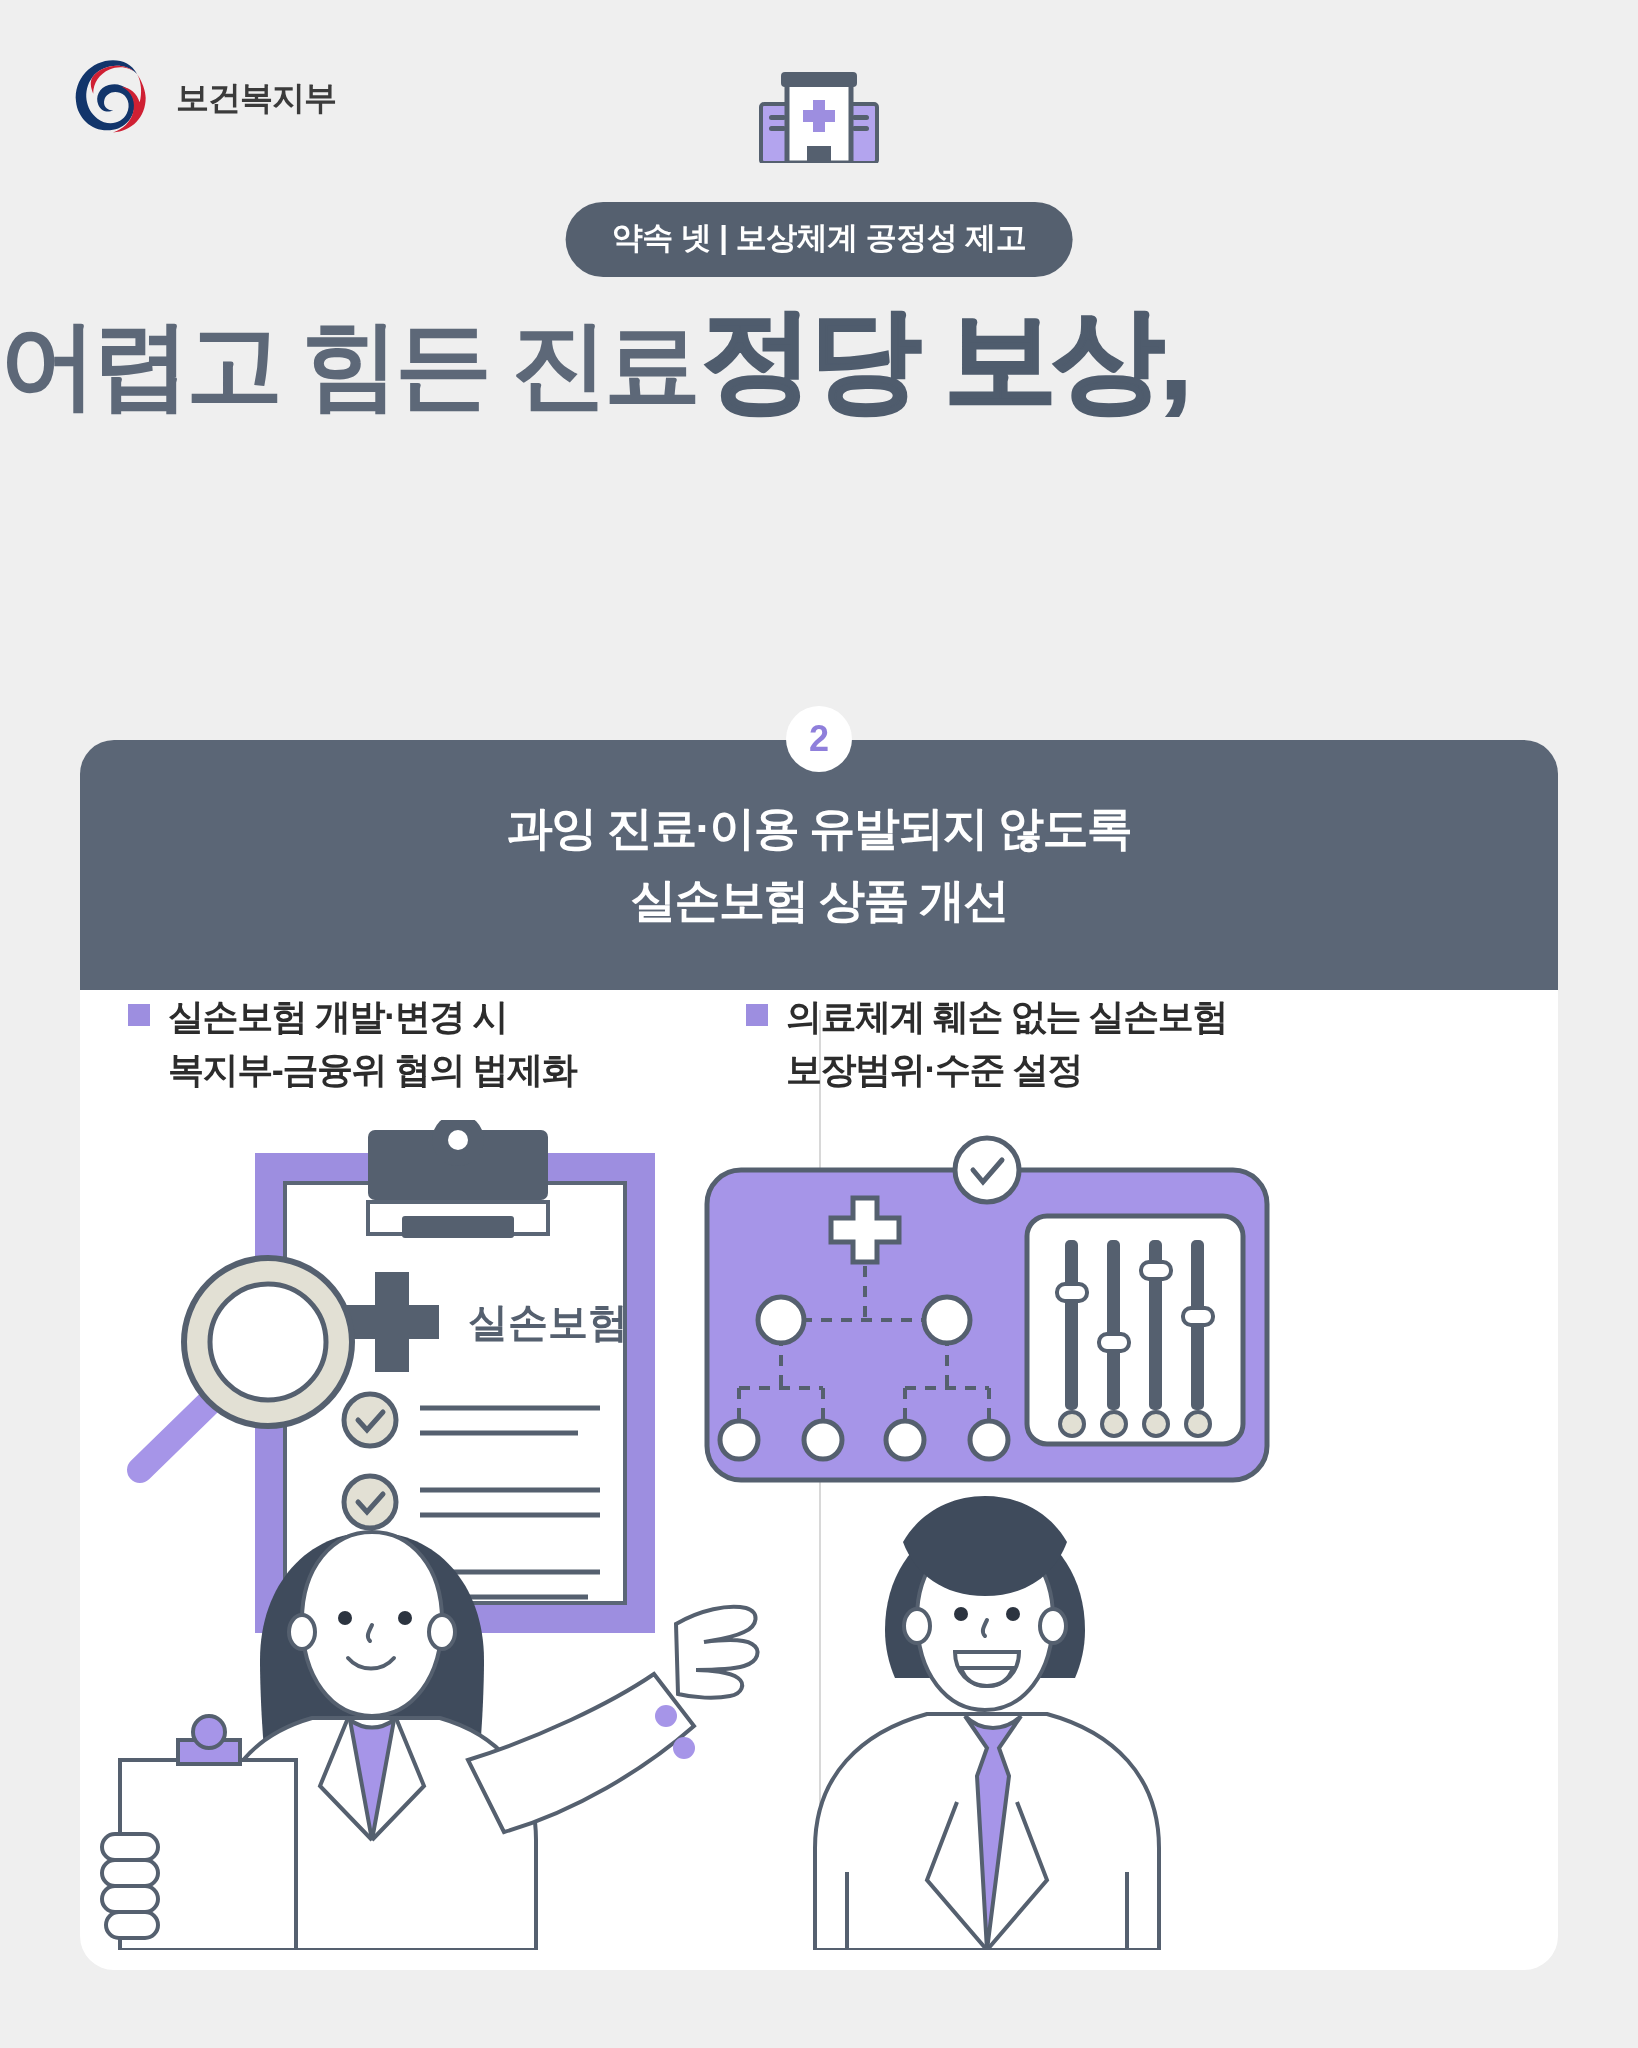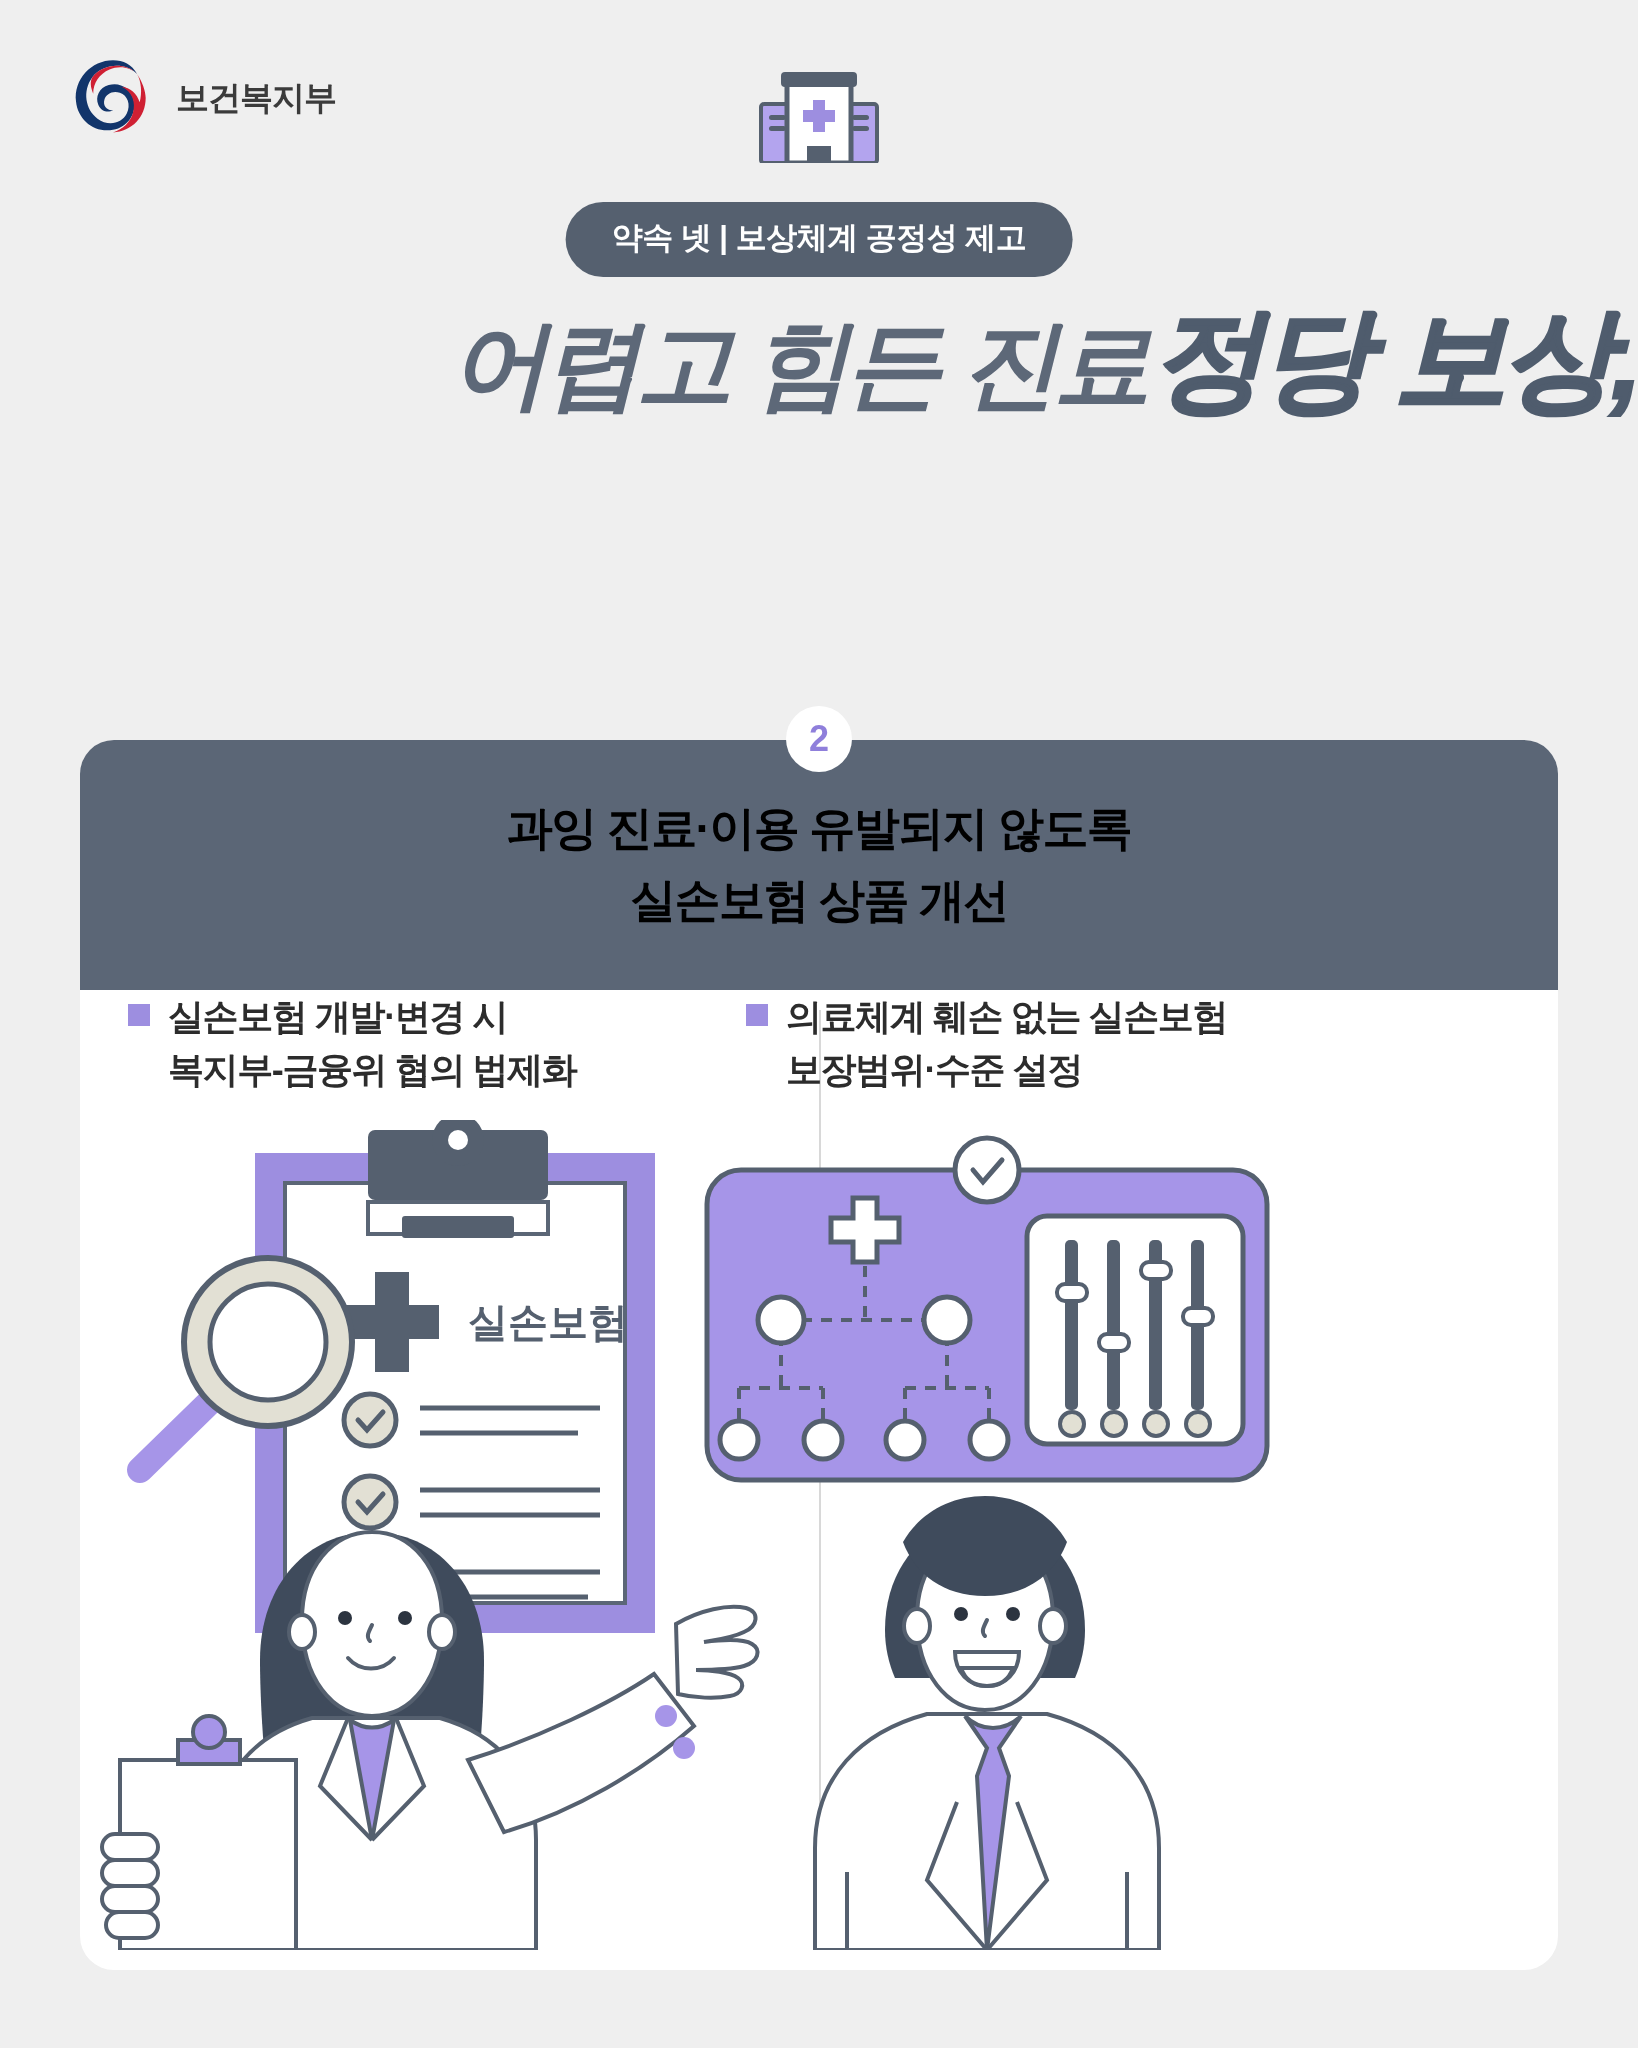--- a/index.html
+++ b/index.html
@@ -22,35 +22,35 @@
   
   .badge {
     position:absolute; left:50%; top:190px; transform:translateX(-50%);
     background:#55606f; color:#ffffff;
     border-radius:40px;
     padding:15px 46px 18px;
     font-size:31px; font-weight:bold; letter-spacing:-0.5px; white-space:nowrap;margin-top:12px;
   }
 
   
-  .headline { position:absolute; left:0; right:0; top:300px; text-align:right;font-style:italic; }
+  .headline { position:absolute; left:0; right:0; top:300px; text-align:left; }
   .hl-line { white-space:nowrap; line-height:1.08; }
   .hl-light { font-size:97px; font-weight:bold; color:#5d6878; letter-spacing:-4px; }
   .hl-heavy { font-size:112px; font-weight:bold; color:#4f5c6d; letter-spacing:-4px; -webkit-text-stroke:3px #4f5c6d; }
 
   
   .card {
     position:absolute; left:80px; top:740px; width:1478px; height:1230px;
     background:#ffffff; border-radius:34px; overflow:hidden;
   }
   .card-header {
     height:250px; background:#5b6676; display:flex; flex-direction:column;
     align-items:center; justify-content:center; gap:10px;
   }
-  .card-header-line { color:#000000; font-size:46px; font-weight:bold; letter-spacing:-1.6px; white-space:nowrap; }
+  .card-header-line { color:#ffffff; font-size:46px; font-weight:bold; letter-spacing:-1.6px; white-space:nowrap; }
 
   .num-circle {
     position:absolute; left:50%; top:706px; transform:translateX(-50%);
     width:66px; height:66px; border-radius:50%; background:#ffffff;
     display:flex; align-items:center; justify-content:center;
     font-size:36px; font-weight:bold; color:#8f7fdb; z-index:5;
   }
 
   
   .cols { position:absolute; left:80px; top:990px; width:1218px; height:980px; display:flex; }

